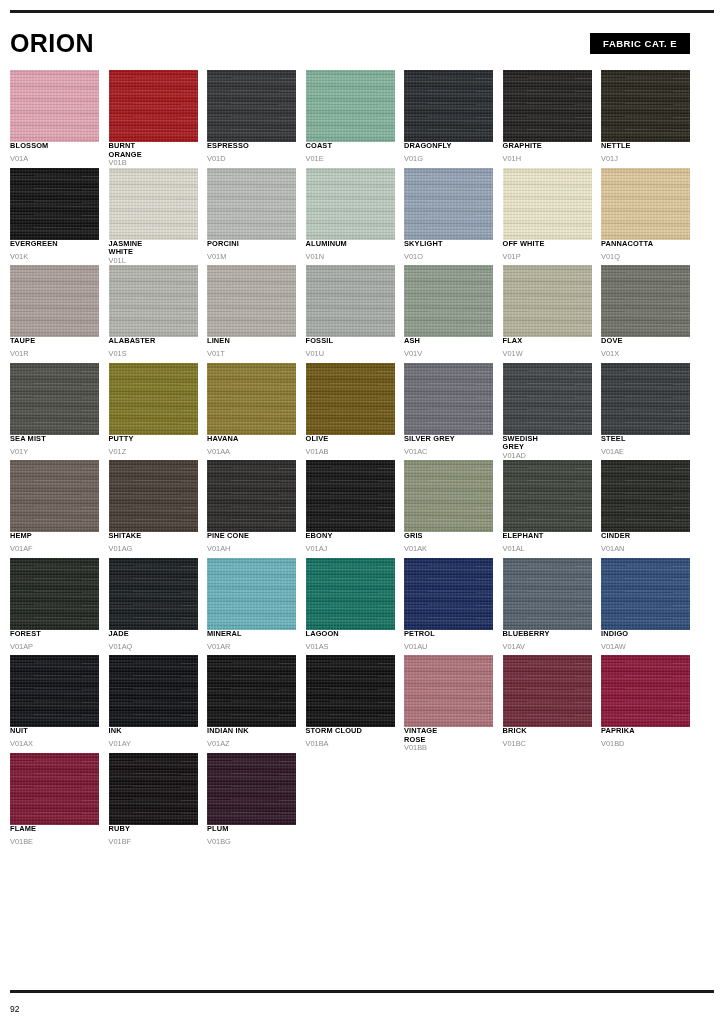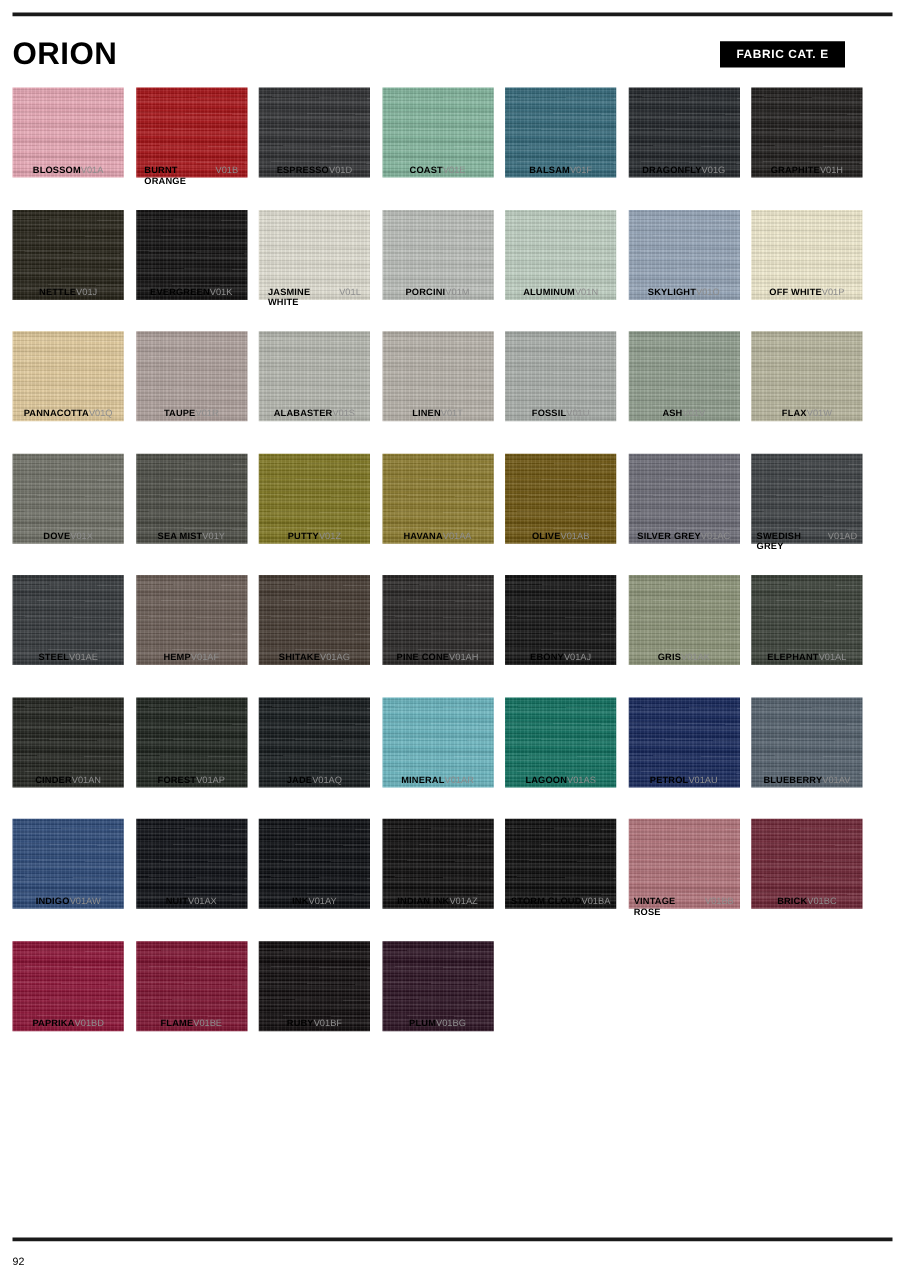--- a/index.html
+++ b/index.html
@@ -47,21 +47,21 @@
     left: 0;
     top: 2px;
     font-size: 25px;
     font-weight: bold;
     letter-spacing: 0.4px;
     line-height: 30px;
     color: #000;
   }
   .cat-badge {
     position: absolute;
-    right: 38px;
+    right: 24px;
     top: 7px;
     background: #000000;
     color: #ffffff;
     font-size: 9.5px;
     font-weight: bold;
     letter-spacing: 0.5px;
     padding: 5px 13px 5px 13px;
     line-height: 11px;
     white-space: nowrap;
   }
@@ -120,26 +120,27 @@
         rgba(255,255,255,0.00) 7px,
         rgba(255,255,255,0.07) 9px,
         rgba(0,0,0,0.00) 13px);
     pointer-events: none;
     opacity: 0.85;
   }
 
   .caption {
     position: absolute;
     left: 0;
-    top: 62px;
+    top: 72px;
     width: 89px;
     height: 22px;
     display: flex;
     align-items: flex-start;
-    justify-content: center;
+    justify-content: space-between;
+    flex-direction: column;
   }
   .sw-name {
     font-size: 7.4px;
     font-weight: bold;
     letter-spacing: 0.15px;
     line-height: 8.6px;
     color: #000000;
     text-transform: uppercase;
     max-width: 57px;
     word-break: break-word;
@@ -207,27 +208,20 @@
         </div>
       </div>
       <div class="cell">
         <div class="swatch" style="background: rgb(130, 180, 156);"></div>
         <div class="caption">
           <span class="sw-name">COAST</span>
           <span class="sw-code">V01E</span>
         </div>
       </div>
       <div class="cell">
-        <div class="swatch" style="background: rgb(53, 105, 122);"></div>
-        <div class="caption">
-          <span class="sw-name">BALSAM</span>
-          <span class="sw-code">V01F</span>
-        </div>
-      </div>
-      <div class="cell">
         <div class="swatch" style="background: rgb(35, 39, 43);"></div>
         <div class="caption">
           <span class="sw-name">DRAGONFLY</span>
           <span class="sw-code">V01G</span>
         </div>
       </div>
       <div class="cell">
         <div class="swatch" style="background: rgb(32, 30, 28);"></div>
         <div class="caption">
           <span class="sw-name">GRAPHITE</span>

